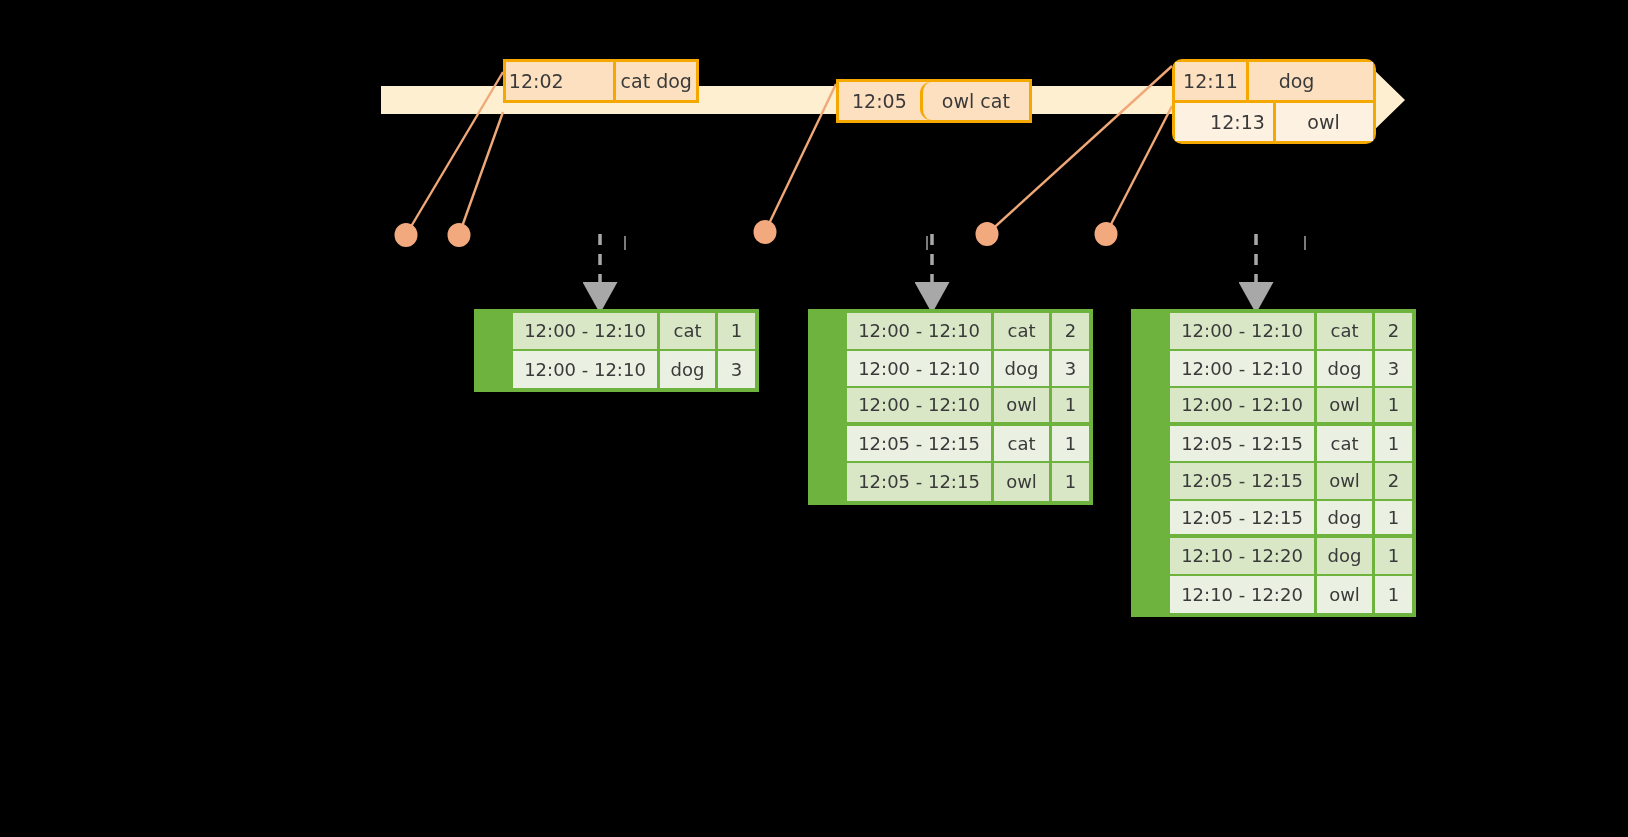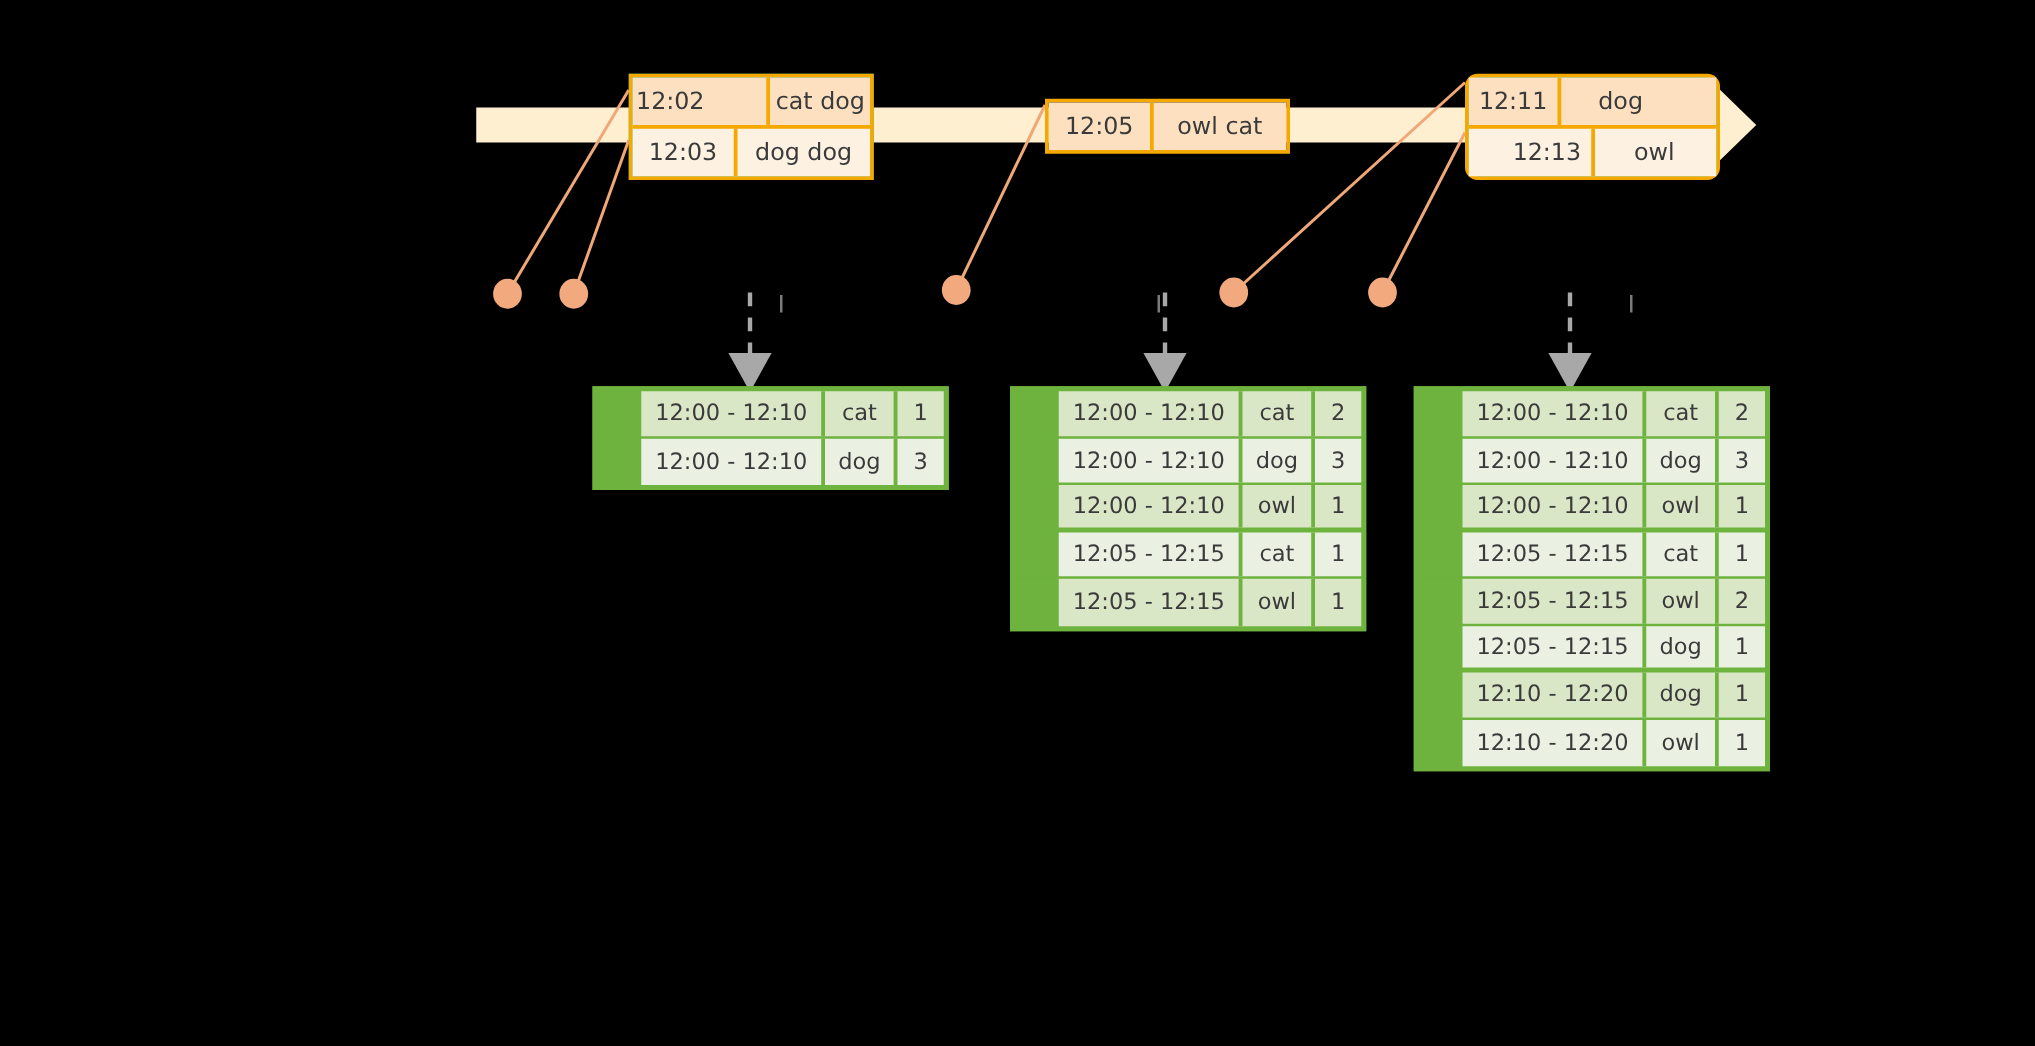--- a/index.html
+++ b/index.html
@@ -125,30 +125,26 @@
       <line x1="932" y1="234" x2="932" y2="296" marker-end="url(#dash-arrow-head)"></line>
       <line x1="1256" y1="234" x2="1256" y2="296" marker-end="url(#dash-arrow-head)"></line>
     </g>
   </svg>
 
   <div class="event-box" id="event-group-1" style="left:503px; top:59px; width:196px;">
     <div class="event-row shade-a">
       <div class="event-time" style="width:82px;">12:02</div>
       <div class="event-words" style="width:111px;margin-left:47px;">cat dog</div>
     </div>
-    <div class="event-row shade-b">
-      <div class="event-time" style="width:82px;">12:03</div>
-      <div class="event-words" style="width:111px;">dog dog</div>
-    </div>
   </div>
 
   <div class="event-box" id="event-group-2" style="left:836px; top:79px; width:196px;">
     <div class="event-row shade-a">
       <div class="event-time" style="width:82px;">12:05</div>
-      <div class="event-words" style="width:111px;">owl cat</div>
+      <div class="event-words" style="width:111px;border-radius:11px;">owl cat</div>
     </div>
   </div>
 
   <div class="event-box" id="event-group-3" style="left:1172px; top:59px; width:204px;border-radius:10px;">
     <div class="event-row shade-a">
       <div class="event-time" style="width:71px;">12:11</div>
       <div class="event-words" style="width:98px;">dog</div>
     </div>
     <div class="event-row shade-b">
       <div class="event-time" style="width:71px;margin-left:27px;">12:13</div>

